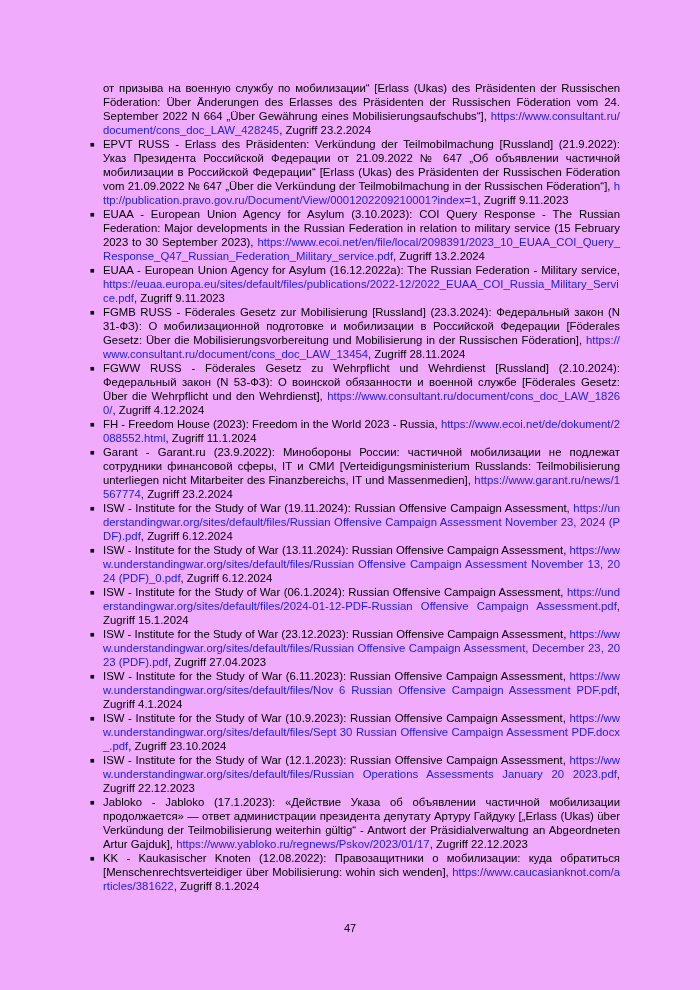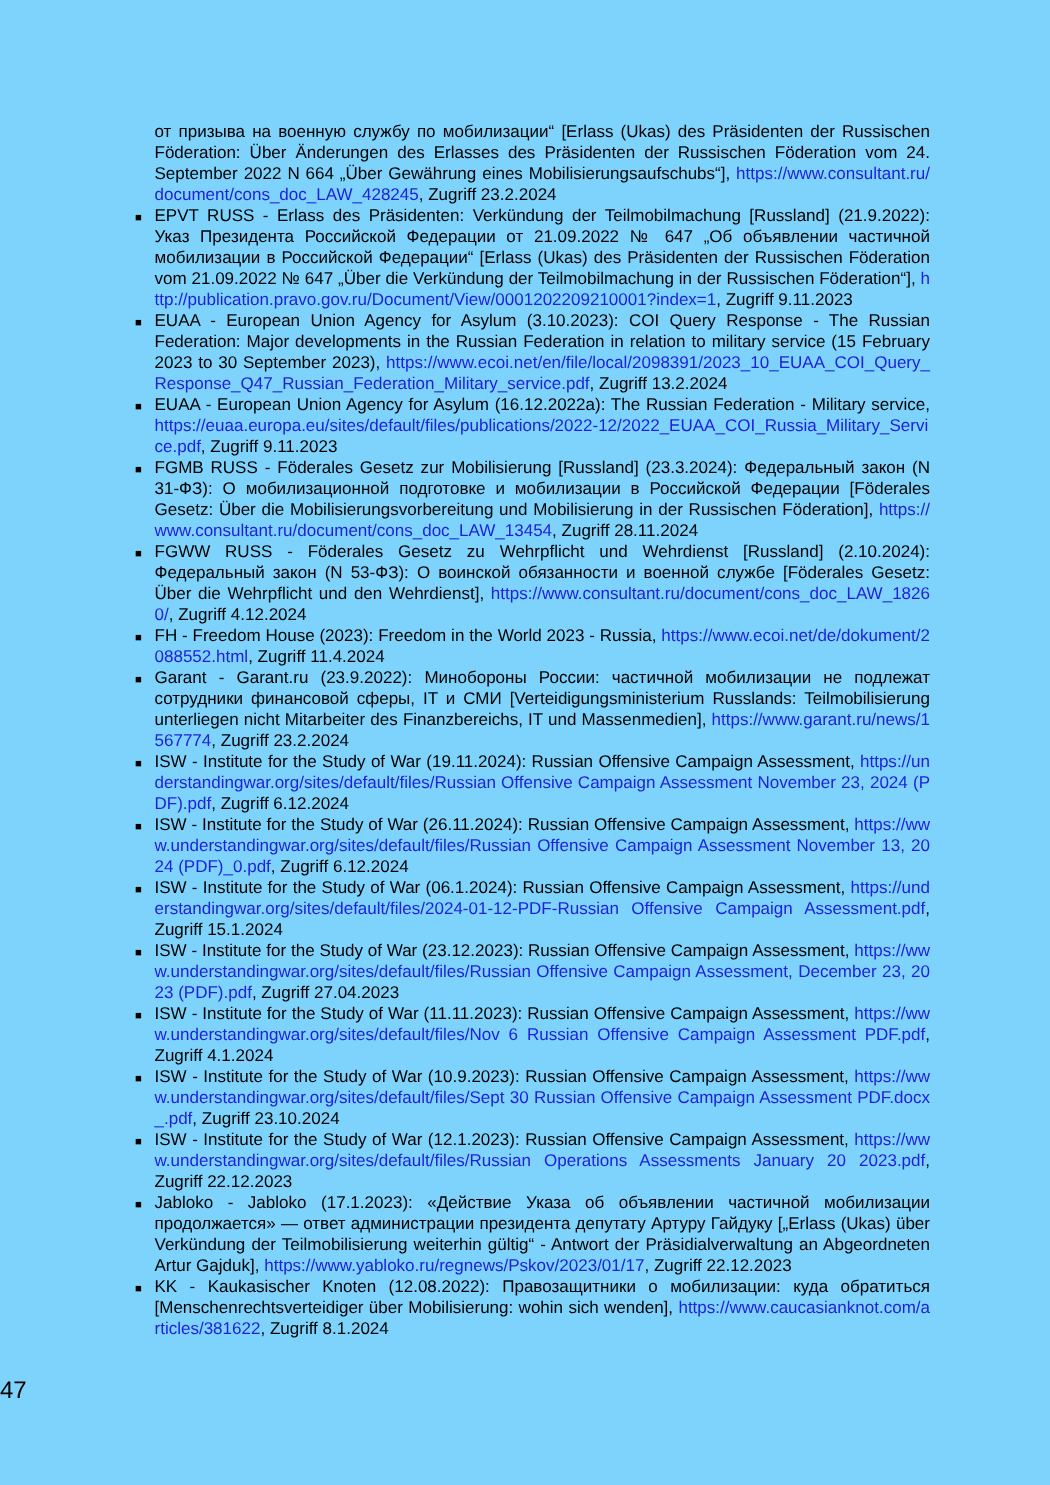--- a/index.html
+++ b/index.html
@@ -9,21 +9,21 @@
     height: 990px;
     background: #ffffff;
     font-family: "Liberation Sans", sans-serif;
     color: #000000;
   }
   .page {
     position: relative;
     width: 700px;
     height: 990px;
     overflow: hidden;
-    background: #7dd3fc;
+    background: #f0abfc;
   }
   .refs {
     position: absolute;
     top: 81px;
     left: 90px;
     width: 530px;
     font-size: 11.35px;
     line-height: 14px;
     color: #000000;
   }
@@ -45,42 +45,43 @@
     color: #2121dc;
     text-decoration: none;
     cursor: pointer;
     word-break: break-all;
   }
   .page-number {
     position: absolute;
     top: 921px;
     left: 0;
     width: 100%;
-    font-size: 16px;
+    text-align: center;
+    font-size: 11px;
     line-height: 14px;
     color: #000000;
   }
 </style>
 </head>
 <body>
 
 <div class="page">
   <div class="refs" id="refs">
       <div class="entry"><span>от призыва на военную службу по мобилизации“ [Erlass (Ukas) des Präsidenten der Russischen Föderation: Über Änderungen des Erlasses des Präsidenten der Russischen Föderation vom 24. September 2022 N 664 „Über Gewährung eines Mobilisierungsaufschubs“], </span><a class="ref-link" href="#">https://www.consultant.ru/document/cons_doc_LAW_428245</a><span>, Zugriff 23.2.2024</span></div>
       <div class="entry"><span class="bullet">■</span><span>EPVT RUSS - Erlass des Präsidenten: Verkündung der Teilmobilmachung [Russland] (21.9.2022): Указ Президента Российской Федерации от 21.09.2022 № 647 „Об объявлении частичной мобилизации в Российской Федерации“ [Erlass (Ukas) des Präsidenten der Russischen Föderation vom 21.09.2022 № 647 „Über die Verkündung der Teilmobilmachung in der Russischen Föderation“], </span><a class="ref-link" href="#">http://publication.pravo.gov.ru/Document/View/0001202209210001?index=1</a><span>, Zugriff 9.11.2023</span></div>
       <div class="entry"><span class="bullet">■</span><span>EUAA - European Union Agency for Asylum (3.10.2023): COI Query Response - The Russian Federation: Major developments in the Russian Federation in relation to military service (15 February 2023 to 30 September 2023), </span><a class="ref-link" href="#">https://www.ecoi.net/en/file/local/2098391/2023_10_EUAA_COI_Query_Response_Q47_Russian_Federation_Military_service.pdf</a><span>, Zugriff 13.2.2024</span></div>
       <div class="entry"><span class="bullet">■</span><span>EUAA - European Union Agency for Asylum (16.12.2022a): The Russian Federation - Military service, </span><a class="ref-link" href="#">https://euaa.europa.eu/sites/default/files/publications/2022-12/2022_EUAA_COI_Russia_Military_Service.pdf</a><span>, Zugriff 9.11.2023</span></div>
       <div class="entry"><span class="bullet">■</span><span>FGMB RUSS - Föderales Gesetz zur Mobilisierung [Russland] (23.3.2024): Федеральный закон (N 31-ФЗ): О мобилизационной подготовке и мобилизации в Российской Федерации [Föderales Gesetz: Über die Mobilisierungsvorbereitung und Mobilisierung in der Russischen Föderation], </span><a class="ref-link" href="#">https://www.consultant.ru/document/cons_doc_LAW_13454</a><span>, Zugriff 28.11.2024</span></div>
       <div class="entry"><span class="bullet">■</span><span>FGWW RUSS - Föderales Gesetz zu Wehrpflicht und Wehrdienst [Russland] (2.10.2024): Федеральный закон (N 53-ФЗ): О воинской обязанности и военной службе [Föderales Gesetz: Über die Wehrpflicht und den Wehrdienst], </span><a class="ref-link" href="#">https://www.consultant.ru/document/cons_doc_LAW_18260/</a><span>, Zugriff 4.12.2024</span></div>
-      <div class="entry"><span class="bullet">■</span><span>FH - Freedom House (2023): Freedom in the World 2023 - Russia, </span><a class="ref-link" href="#">https://www.ecoi.net/de/dokument/2088552.html</a><span>, Zugriff 11.4.2024</span></div>
+      <div class="entry"><span class="bullet">■</span><span>FH - Freedom House (2023): Freedom in the World 2023 - Russia, </span><a class="ref-link" href="#">https://www.ecoi.net/de/dokument/2088552.html</a><span>, Zugriff 11.1.2024</span></div>
       <div class="entry"><span class="bullet">■</span><span>Garant - Garant.ru (23.9.2022): Минобороны России:  частичной мобилизации не подлежат сотрудники финансовой сферы, IT и СМИ [Verteidigungsministerium Russlands: Teilmobilisierung unterliegen nicht Mitarbeiter des Finanzbereichs, IT und Massenmedien], </span><a class="ref-link" href="#">https://www.garant.ru/news/1567774</a><span>, Zugriff 23.2.2024</span></div>
       <div class="entry"><span class="bullet">■</span><span>ISW - Institute for the Study of War (19.11.2024): Russian Offensive Campaign Assessment, </span><a class="ref-link" href="#">https://understandingwar.org/sites/default/files/Russian Offensive Campaign Assessment November 23, 2024 (PDF).pdf</a><span>, Zugriff 6.12.2024</span></div>
-      <div class="entry"><span class="bullet">■</span><span>ISW - Institute for the Study of War (26.11.2024): Russian Offensive Campaign Assessment, </span><a class="ref-link" href="#">https://www.understandingwar.org/sites/default/files/Russian Offensive Campaign Assessment November 13, 2024 (PDF)_0.pdf</a><span>, Zugriff 6.12.2024</span></div>
+      <div class="entry"><span class="bullet">■</span><span>ISW - Institute for the Study of War (13.11.2024): Russian Offensive Campaign Assessment, </span><a class="ref-link" href="#">https://www.understandingwar.org/sites/default/files/Russian Offensive Campaign Assessment November 13, 2024 (PDF)_0.pdf</a><span>, Zugriff 6.12.2024</span></div>
       <div class="entry"><span class="bullet">■</span><span>ISW - Institute for the Study of War (06.1.2024): Russian Offensive Campaign Assessment, </span><a class="ref-link" href="#">https://understandingwar.org/sites/default/files/2024-01-12-PDF-Russian Offensive Campaign Assessment.pdf</a><span>, Zugriff 15.1.2024</span></div>
       <div class="entry"><span class="bullet">■</span><span>ISW - Institute for the Study of War (23.12.2023): Russian Offensive Campaign Assessment, </span><a class="ref-link" href="#">https://www.understandingwar.org/sites/default/files/Russian Offensive Campaign Assessment, December 23, 2023 (PDF).pdf</a><span>, Zugriff 27.04.2023</span></div>
-      <div class="entry"><span class="bullet">■</span><span>ISW - Institute for the Study of War (11.11.2023): Russian Offensive Campaign Assessment, </span><a class="ref-link" href="#">https://www.understandingwar.org/sites/default/files/Nov 6 Russian Offensive Campaign Assessment PDF.pdf</a><span>, Zugriff 4.1.2024</span></div>
+      <div class="entry"><span class="bullet">■</span><span>ISW - Institute for the Study of War (6.11.2023): Russian Offensive Campaign Assessment, </span><a class="ref-link" href="#">https://www.understandingwar.org/sites/default/files/Nov 6 Russian Offensive Campaign Assessment PDF.pdf</a><span>, Zugriff 4.1.2024</span></div>
       <div class="entry"><span class="bullet">■</span><span>ISW - Institute for the Study of War (10.9.2023): Russian Offensive Campaign Assessment, </span><a class="ref-link" href="#">https://www.understandingwar.org/sites/default/files/Sept 30 Russian Offensive Campaign Assessment PDF.docx_.pdf</a><span>, Zugriff 23.10.2024</span></div>
       <div class="entry"><span class="bullet">■</span><span>ISW - Institute for the Study of War (12.1.2023): Russian Offensive Campaign Assessment, </span><a class="ref-link" href="#">https://www.understandingwar.org/sites/default/files/Russian Operations Assessments January 20 2023.pdf</a><span>, Zugriff 22.12.2023</span></div>
       <div class="entry"><span class="bullet">■</span><span>Jabloko - Jabloko (17.1.2023): «Действие Указа об объявлении частичной мобилизации продолжается» — ответ администрации президента депутату Артуру Гайдуку [„Erlass (Ukas) über Verkündung der Teilmobilisierung weiterhin gültig“ - Antwort der Präsidialverwaltung an Abgeordneten Artur Gajduk], </span><a class="ref-link" href="#">https://www.yabloko.ru/regnews/Pskov/2023/01/17</a><span>, Zugriff 22.12.2023</span></div>
       <div class="entry"><span class="bullet">■</span><span>KK - Kaukasischer Knoten (12.08.2022): Правозащитники о мобилизации: куда обратиться [Menschenrechtsverteidiger über Mobilisierung: wohin sich wenden], </span><a class="ref-link" href="#">https://www.caucasianknot.com/articles/381622</a><span>, Zugriff 8.1.2024</span></div>
     </div>
   <div class="page-number">47</div>
 </div>
 
 </body></html>

